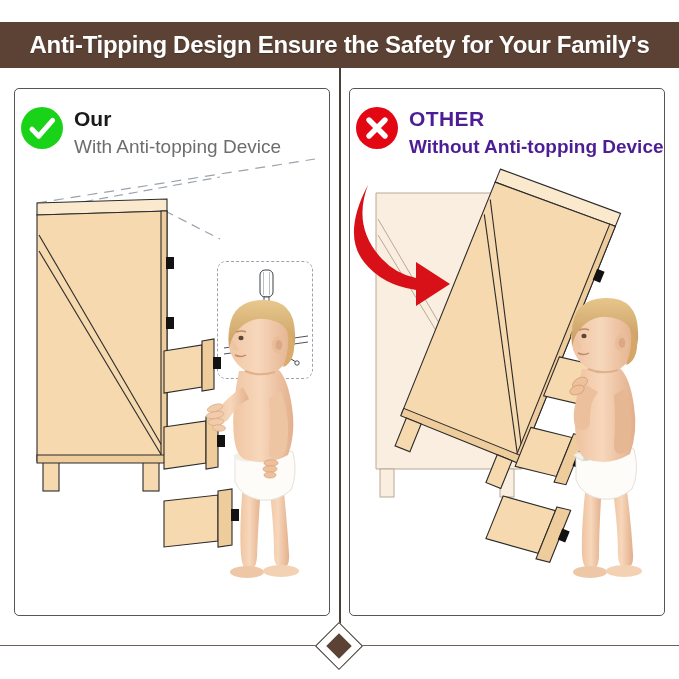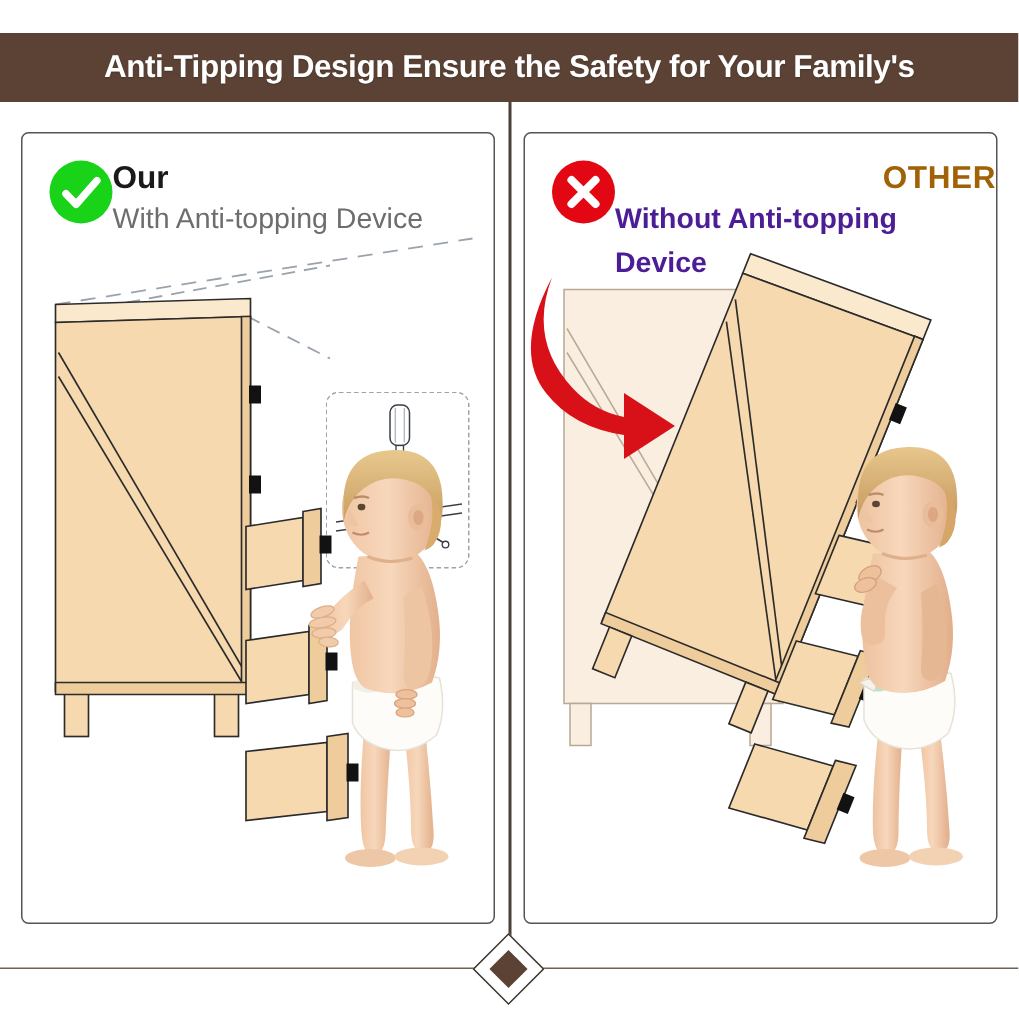--- a/index.html
+++ b/index.html
@@ -12,21 +12,21 @@
   #stage { position: relative; width: 679px; height: 679px; background: #fff; }
 
   
   .header-band {
     position: absolute; left: 0; top: 22px; width: 679px; height: 46px;
     background: #5b4235;
     display: flex; align-items: center; justify-content: center;
   }
   .header-title {
     color: #ffffff;
-    font-size: 21px;
+    font-size: 24px;
     font-weight: bold;
     letter-spacing: -0.3px;
     white-space: nowrap;
     text-shadow: 0 1px 1px rgba(0,0,0,.25);
   }
 
   
   .panel {
     position: absolute; top: 88px; height: 528px;
     border: 1.4px solid #585450; border-radius: 5px;
@@ -47,31 +47,31 @@
     position: absolute; left: 322px; top: 629px; width: 34px; height: 34px;
     background: #ffffff; border: 1.6px solid #3a332c;
     transform: rotate(45deg);
   }
   .diamond-inner {
     position: absolute; left: 330px; top: 637px; width: 18px; height: 18px;
     background: #5b4235; transform: rotate(45deg);
   }
 
   
-  .panel-head { position: absolute; left: 18px; top: 18px; display: flex; align-items: flex-start; }
+  .panel-head { position: absolute; left: 6px; top: 18px; display: flex; align-items: flex-start; gap: 11px; }
   .badge { width: 42px; height: 42px; border-radius: 50%; position: relative; flex: 0 0 auto; }
   .badge.ok { background: #18d318; }
   .badge.no { background: #e30613; }
   .badge svg { position: absolute; left: 0; top: 0; }
   .head-texts { padding-top: 1px; }
   .head-title { font-size: 21px; font-weight: bold; line-height: 1.05; }
   .head-sub   { font-size: 19px; line-height: 1.5; margin-top: 3px; }
   .ok-title { color: #1a1a1a; }
   .ok-sub   { color: #6d6d6d; }
-  .no-title { color: #a16207; letter-spacing: .4px; text-align: right; }
+  .no-title { color: #4c1d95; letter-spacing: .4px; }
   .no-sub   { color: #4c1d95; font-weight: bold; }
 
   
   .inset {
     position: absolute; left: 202px; top: 172px; width: 96px; height: 118px;
     border: 1.3px dashed #9aa3ad; border-radius: 9px; background: #fff;
   }
   .inset-leader {
     position: absolute; left: 0; top: 0; width: 316px; height: 528px;
     pointer-events: none;

